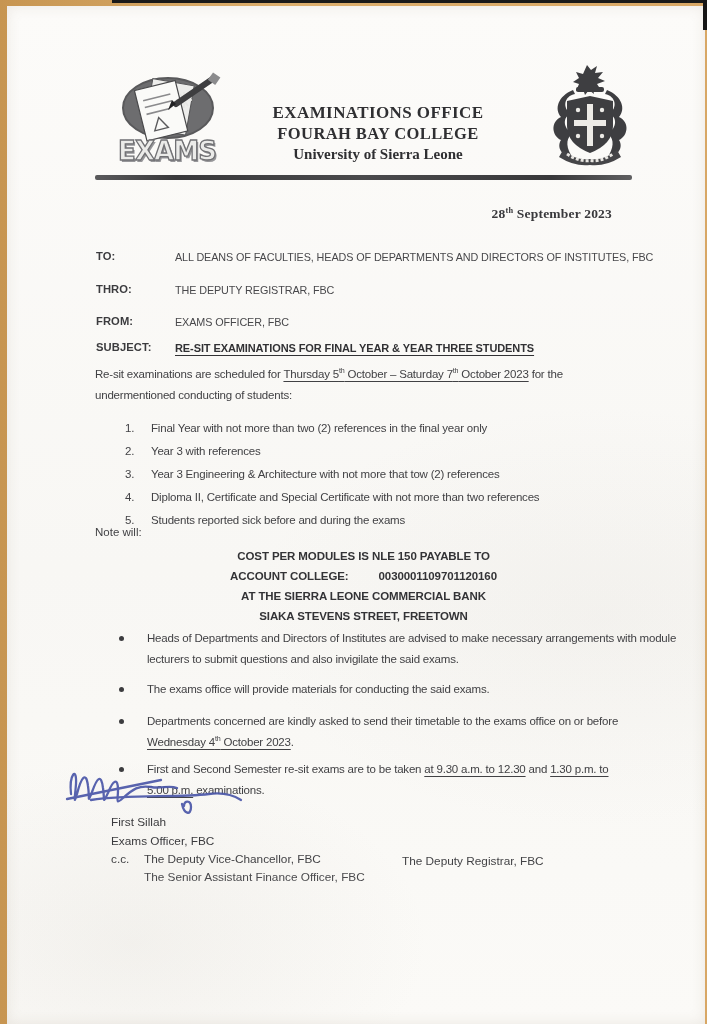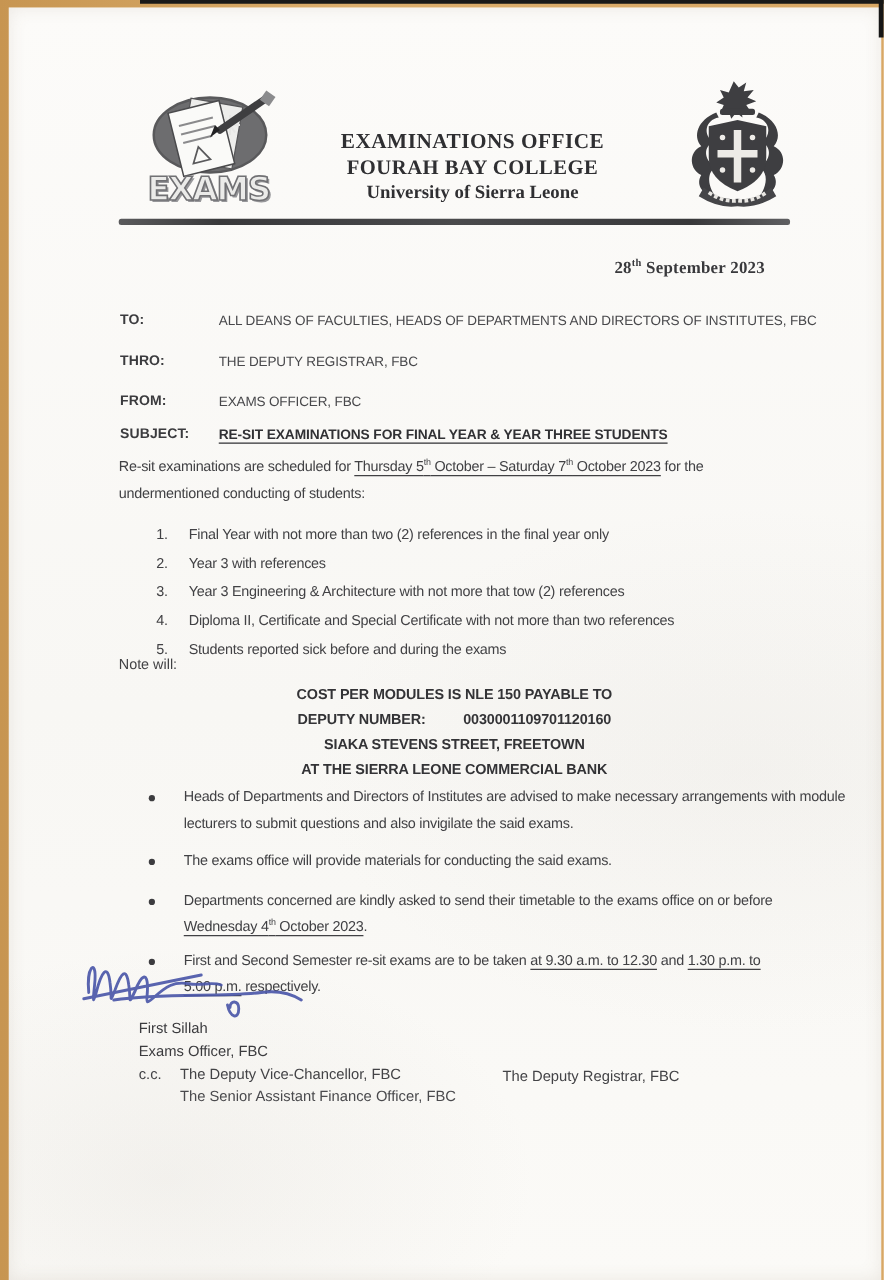--- a/index.html
+++ b/index.html
@@ -180,42 +180,42 @@
       <span class="num">5.</span>
       <span>Students reported sick before and during the exams</span>
     </div>
   </div>
 
   <div class="abs notewell">Note will:</div>
 
   <div class="abs bank">
     <div>COST PER MODULES IS NLE 150 PAYABLE TO</div>
     <div>
-      <span>DEPUTY NUMBER:</span><span class="gap"></span><span>0030001109701120160</span>
-    </div>
+      <span>ACCOUNT COLLEGE:</span><span class="gap"></span><span>0030001109701120160</span>
+    </div>
+    <div>AT THE SIERRA LEONE COMMERCIAL BANK</div>
     <div>SIAKA STEVENS STREET, FREETOWN</div>
-    <div>AT THE SIERRA LEONE COMMERCIAL BANK</div>
   </div>
 
   <div class="abs bullets">
     <div class="bullet-item">
       <span class="dot"></span>
       <div class="bt"><span>Heads of Departments and Directors of Institutes are advised to make necessary arrangements with module</span><br><span>lecturers to submit questions and also invigilate the said exams.</span></div>
     </div>
     <div class="bullet-item m2">
       <span class="dot"></span>
       <div class="bt"><span>The exams office will provide materials for conducting the said exams.</span></div>
     </div>
     <div class="bullet-item m3">
       <span class="dot"></span>
       <div class="bt"><span>Departments concerned are kindly asked to send their timetable to the exams office on or before</span><br><span class="u">Wednesday 4</span><span class="u"><sup>th</sup></span><span class="u"> October 2023</span><span>.</span></div>
     </div>
     <div class="bullet-item">
       <span class="dot"></span>
-      <div class="bt"><span>First and Second Semester re-sit exams are to be taken </span><span class="u">at 9.30 a.m. to 12.30</span><span> and </span><span class="u">1.30 p.m. to</span><br><span class="u">5.00 p.m.</span><span> respectively.</span></div>
+      <div class="bt"><span>First and Second Semester re-sit exams are to be taken </span><span class="u">at 9.30 a.m. to 12.30</span><span> and </span><span class="u">1.30 p.m. to</span><br><span class="u">5.00 p.m.</span><span> examinations.</span></div>
     </div>
   </div>
 
   <svg class="abs sig-svg" viewBox="0 0 210 70">
     <g fill="none" stroke="#4b57a9" stroke-width="2.3" stroke-linecap="round" opacity="0.92">
       <path d="M10,42 C8,22 16,14 15,32 C14,46 12,54 16,42 C20,26 25,18 27,34 C29,47 26,52 31,40 C36,26 40,21 42,36 C44,48 41,53 47,41 C52,28 57,25 57,38 C57,49 54,53 62,46 C72,37 78,33 90,35 C100,37 108,33 116,36"></path>
       <path d="M30,48 C70,42 115,46 148,42 C163,40 172,43 180,48"></path>
       <path d="M6,47 L100,28"></path>
       <path d="M121,52 C123,62 130,64 130,55 C130,48 123,48 123,54"></path>
     </g>

